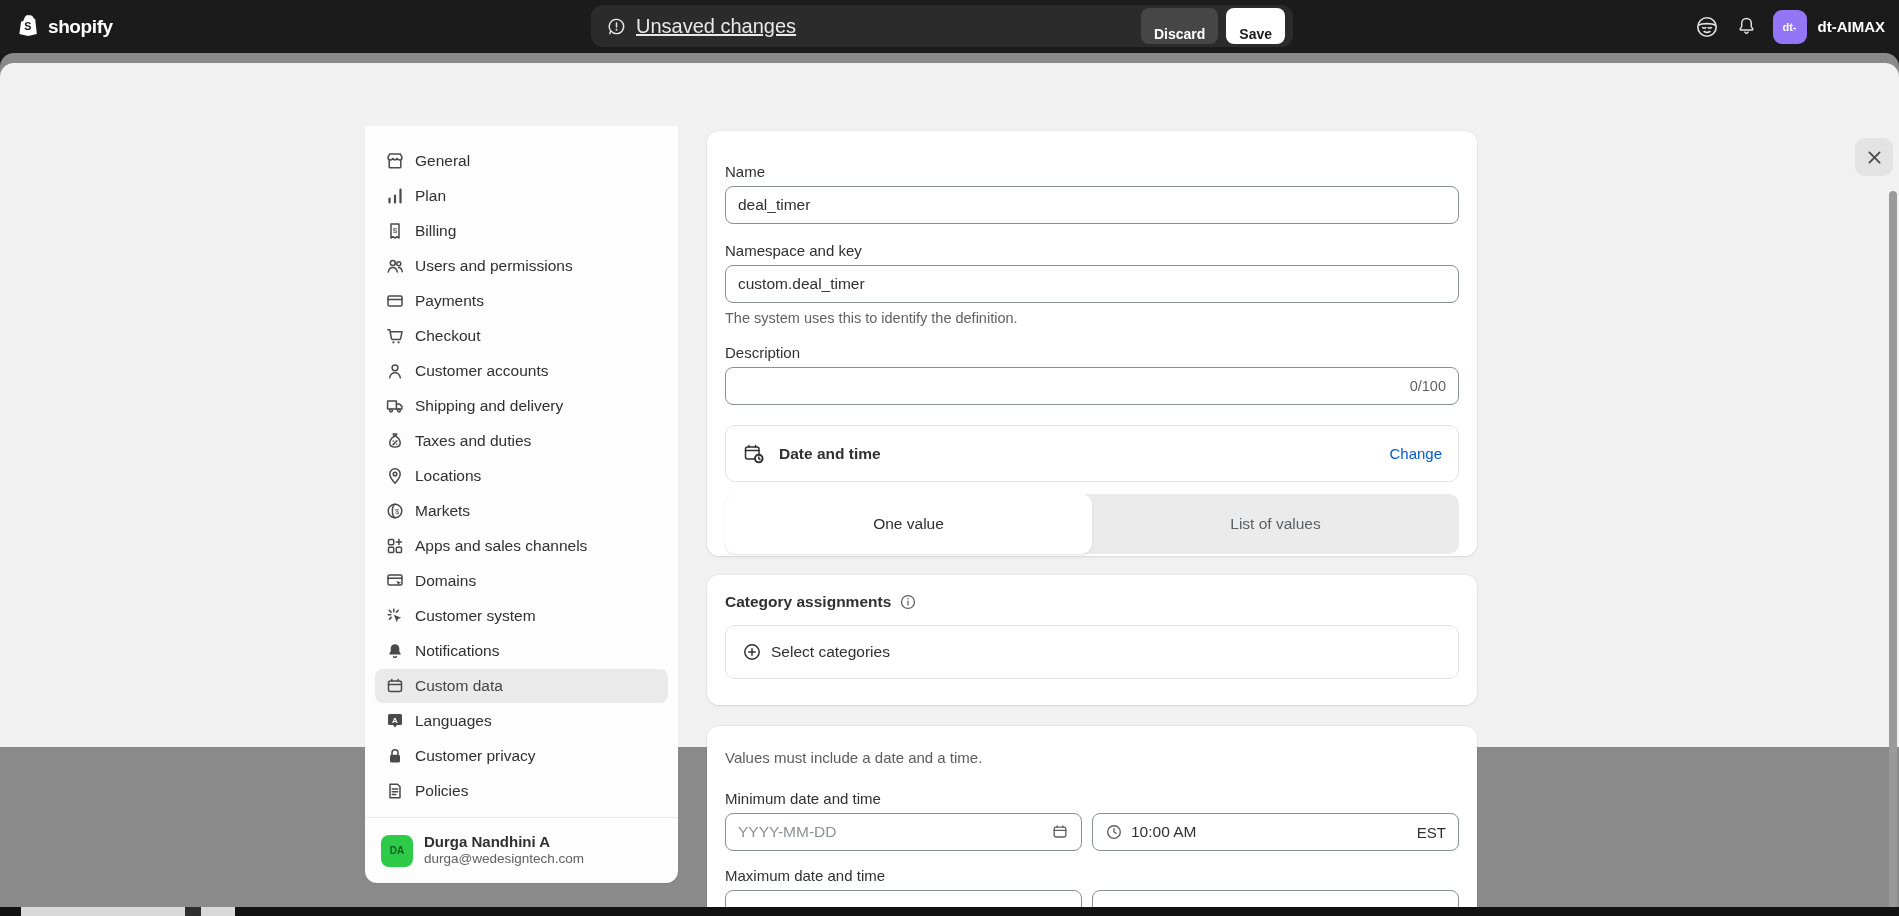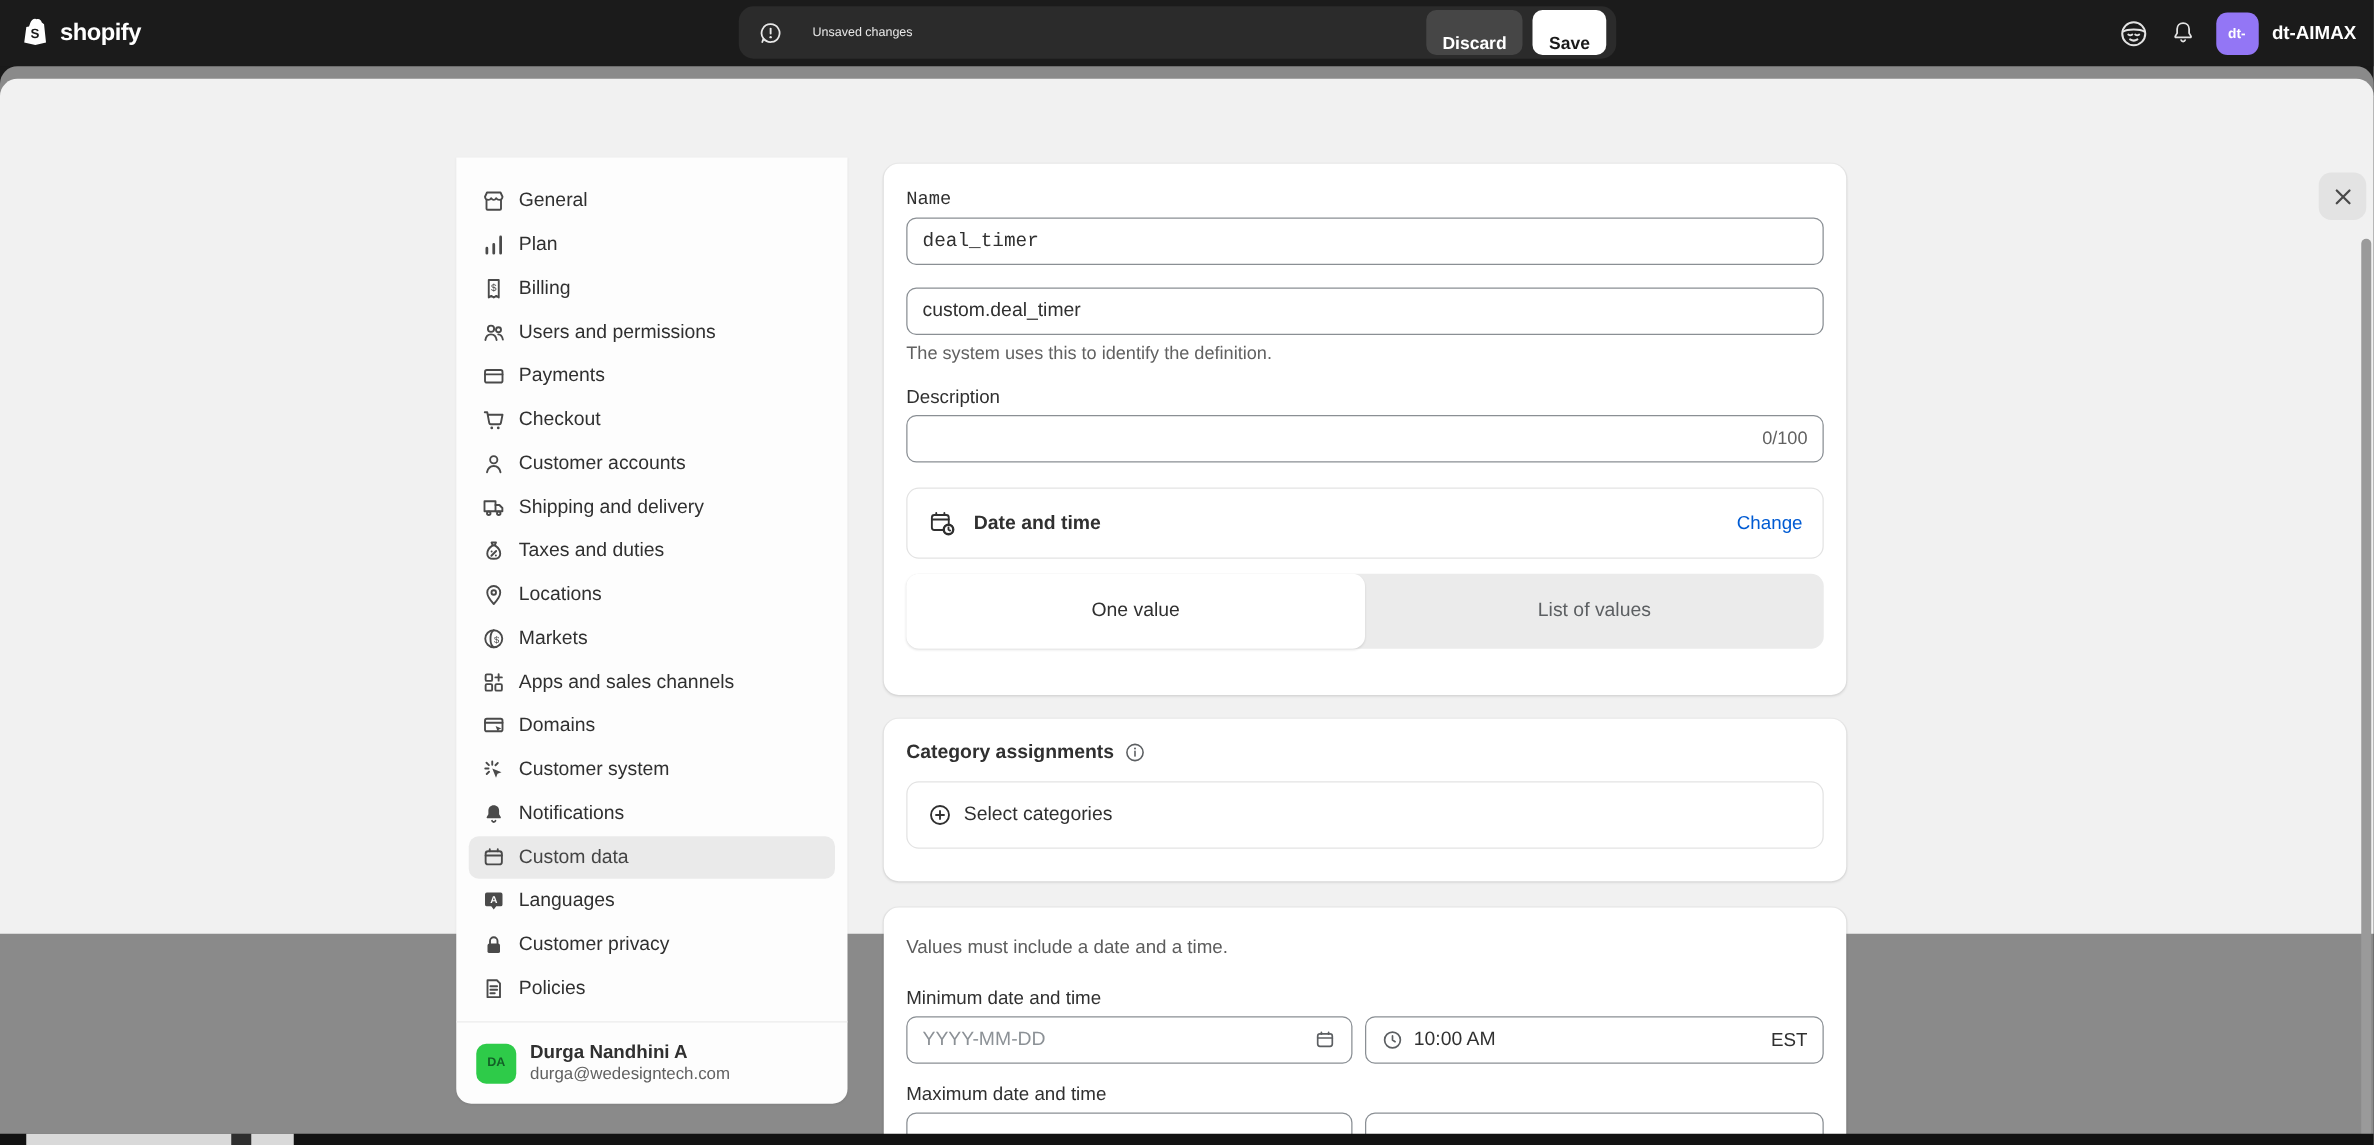--- a/index.html
+++ b/index.html
@@ -12,21 +12,21 @@
   svg { display:block; }
 
   
   .topbar { position:absolute; left:0; top:0; width:1899px; height:53px; background:#1b1b1b; }
   .logo { position:absolute; left:16px; top:0; height:53px; display:flex; align-items:center; gap:5px; }
   .logo-word { color:#fff; font-size:19px; font-weight:bold; letter-spacing:-0.4px; }
   .unsaved-pill {
     position:absolute; left:591px; top:5px; width:702px; height:42px;
     background:#2b2b2b; border-radius:12px; display:flex; align-items:center; padding:0 8px 0 16px;
   }
-  .unsaved-text { color:#e8e8e8; font-size:10px; margin-left:24px; flex:1; }
+  .unsaved-text { color:#e8e8e8; font-size:20px; margin-left:10px; flex:1;text-decoration:underline; }
   .btn { height:28px; border:none; border-radius:8px; font-family:inherit; font-size:14px; font-weight:600; padding:18px 13px; cursor:pointer; }
   .btn-discard { background:#464646; color:#ffffff; margin-right:8px; }
   .btn-save { background:#ffffff; color:#1a1a1a; }
   .topbar-right { position:absolute; right:14px; top:0; height:53px; display:flex; align-items:center; gap:15px; }
   .store-avatar { width:34px; height:34px; border-radius:9px; background:#9376f5; color:#fff; font-size:11px; font-weight:bold; display:flex; align-items:center; justify-content:center; }
   .store-name { color:#fff; font-size:15px; font-weight:bold; margin-left:-4px; }
   .icon-btn { background:none; border:none; padding:0; cursor:pointer; }
 
   
   .backdrop { position:absolute; left:0; top:53px; width:1899px; height:863px; background:#8a8a8a; border-radius:14px 14px 0 0; }
@@ -47,21 +47,21 @@
   .user-email { font-size:13.5px; color:#616161; line-height:1.25; }
 
   
   .card { position:absolute; left:707px; width:770px; background:#ffffff; border-radius:12px; box-shadow:0 1px 2px rgba(0,0,0,.08), 0 0 0 1px rgba(0,0,0,.03); padding:18px; }
   .card1 { top:68px; height:425px; }
   .card2 { top:512px; height:130px; }
   .card3 { top:663px; height:244px; }
 
   .field-label { font-size:15px; color:#303030; margin-bottom:6px; }
   .group { margin-top:18px; }
-  .group.first { margin-top:2px;font-family:Liberation Mono, monospace; }
+  .group.first { margin-top:14px; }
   .text-input {
     width:100%; height:38px; border:1px solid #8a8f94; border-radius:8px; background:#fff;
     font-family:inherit; font-size:15.5px; color:#303030; padding:0 12px; outline:none;
   }
   .text-input::placeholder { color:#8c9196; }
   .help-text { font-size:14.5px; color:#616161; margin-top:7px; }
   .input-shell { display:flex; align-items:center; height:38px; border:1px solid #8a8f94; border-radius:8px; background:#fff; padding:0 12px; }
   .input-shell input { flex:1; border:none; outline:none; font-family:inherit; font-size:15.5px; color:#303030; background:transparent; }
   .input-shell input::placeholder { color:#8c9196; }
   .counter { font-size:14.5px; color:#616161; }
@@ -344,20 +344,21 @@
       </div>
     </div>
   </div>
 
   <div class="card card1">
     <div class="group first">
       <div class="field-label">Name</div>
       <input class="text-input" type="text" value="deal_timer" style="">
     </div>
     <div class="group">
+      <div class="field-label">Namespace and key</div>
       <input class="text-input" type="text" value="custom.deal_timer" style="">
       <div class="help-text">The system uses this to identify the definition.</div>
     </div>
     <div class="group">
       <div class="field-label">Description</div>
       <div class="input-shell">
         <input type="text" value="" style="">
         <span class="counter">0/100</span>
       </div>
     </div>

